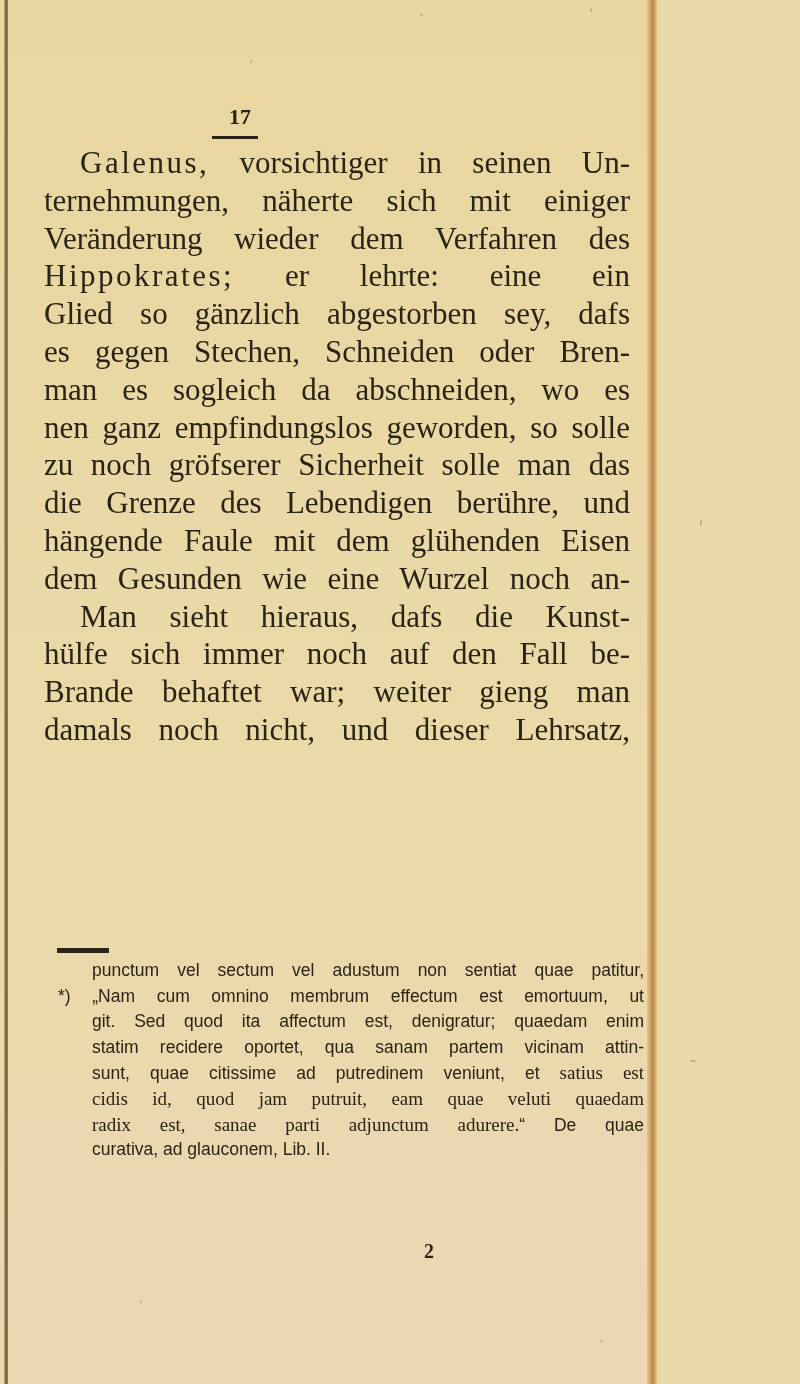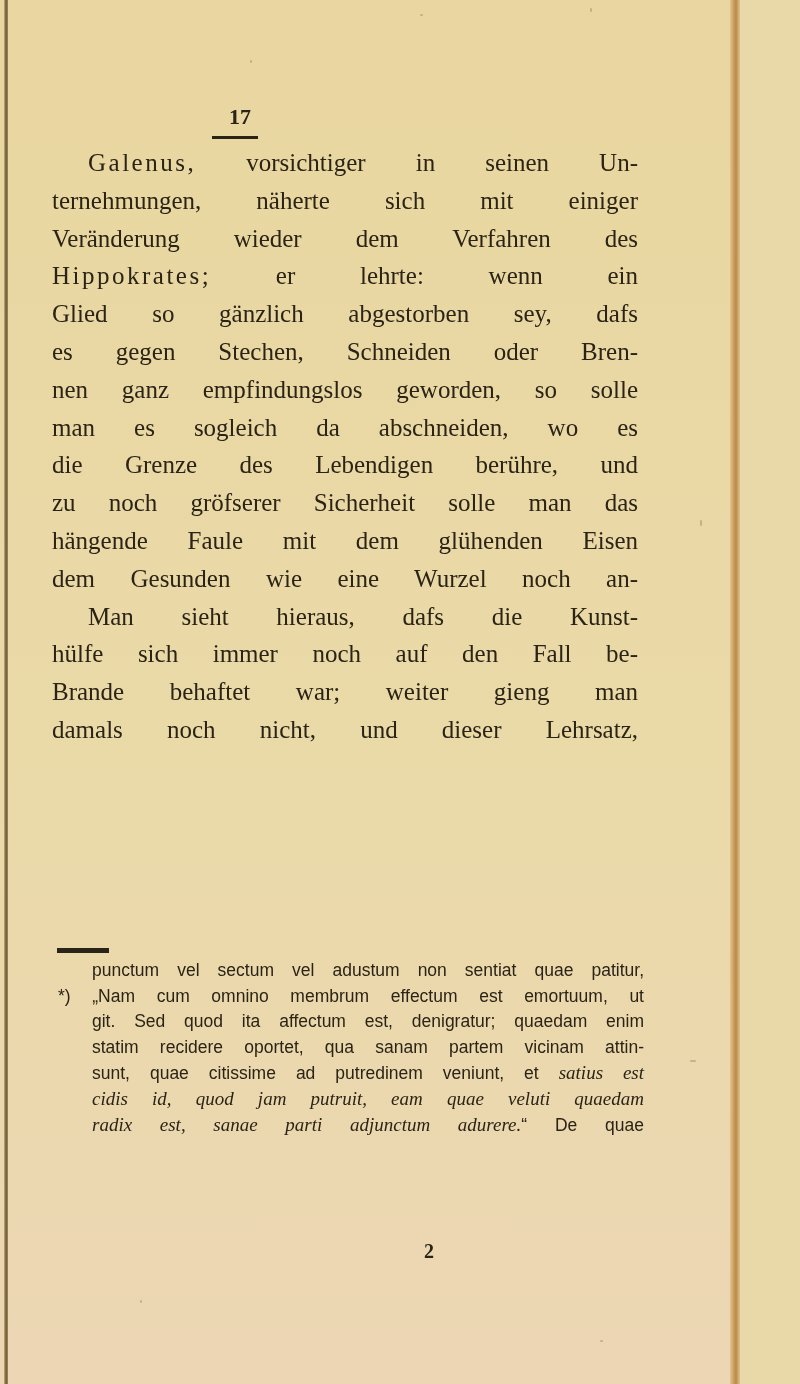--- a/index.html
+++ b/index.html
@@ -2,21 +2,21 @@
 <html><head>
 <meta charset="utf-8">
 <style>
   html, body { margin: 0; padding: 0; }
   body {
     width: 800px; height: 1384px; overflow: hidden;
     background: #e9d9a9;
     position: relative;
   }
   .page {
-    position: absolute; left: 0; top: 0; width: 740px; height: 1384px;
+    position: absolute; left: 0; top: 0; width: 657px; height: 1384px;
     background:
       linear-gradient(180deg, rgba(233,214,160,1) 0%, rgba(234,218,168,1) 55%, rgba(236,214,180,1) 100%);
     box-sizing: border-box;
   }
   .edge-left {
     position: absolute; left: 4px; top: 0; width: 4px; height: 1384px;
     background: linear-gradient(90deg, #c9b07a, #6b5a3a, #a08a5a);
   }
   .edge-right {
     position: absolute; right: 0; top: 0; width: 10px; height: 1384px;
@@ -26,22 +26,22 @@
 
   .pagenum {
     position: absolute; left: 214px; top: 104px; width: 52px; text-align: center;
     font-family: "Liberation Serif", serif; font-weight: bold; font-size: 22px; color: #2a2418;
   }
   .pagenum-rule {
     position: absolute; left: 212px; top: 136px; width: 46px; height: 3px; background: #2a2418;
   }
 
   .body-text {
-    position: absolute; left: 52px; top: 144px; width: 586px;
-    font-family: "Liberation Serif", serif; font-size: 25px; color: #2b2416;
+    position: absolute; left: 44px; top: 144px; width: 586px;
+    font-family: "Liberation Serif", serif; font-size: 31px; color: #2b2416;
   }
   .line {
     height: 37.8px; line-height: 37.8px; white-space: nowrap;
     text-align: justify; text-align-last: justify;
   }
   .line.last { text-align-last: left; }
   .line.indent { padding-left: 36px; }
   .spaced { letter-spacing: 2.5px; }
 
   .fn-rule {
@@ -50,21 +50,21 @@
   .footnote {
     position: absolute; left: 58px; top: 958px; width: 586px;
     font-family: "Liberation Sans", sans-serif; font-size: 17.5px; color: #2b2416;
   }
   .footnote .fline {
     height: 25.6px; line-height: 25.6px; white-space: nowrap;
     text-align: justify; text-align-last: justify; padding-left: 34px;
   }
   .footnote .fline.first { padding-left: 0; }
   .footnote .fline.last { text-align-last: left; }
-  .it { font-family: "Liberation Serif", serif; font-style: italic; font-size: 19px; }
+  .it { font-family: "Liberation Serif", serif; font-size: 19px; }
 
   .signature {
     position: absolute; left: 424px; top: 1240px;
     font-family: "Liberation Serif", serif; font-weight: bold; font-size: 20px; color: #2a2418;
   }
 </style>
 </head>
 <body>
 
 <div class="page">
@@ -79,41 +79,42 @@
   <div class="speck" style="left:140px;top:1300px;width:2px;height:3px"></div>
   <div class="speck" style="left:600px;top:1340px;width:3px;height:2px"></div>
 
   <div class="pagenum">17</div>
   <div class="pagenum-rule"></div>
 
   <div class="body-text">
     <div class="line indent"><span class="spaced">Galenus,</span><span> vorsichtiger in seinen Un-</span></div>
     <div class="line">ternehmungen, näherte sich mit einiger</div>
     <div class="line">Veränderung wieder dem Verfahren des</div>
-    <div class="line"><span class="spaced">Hippokrates;</span><span> er lehrte: wenn ein</span></div>
+    <div class="line"><span class="spaced">Hippokrates;</span><span> er lehrte: eine ein</span></div>
     <div class="line">Glied so gänzlich abgestorben sey, dafs</div>
     <div class="line">es gegen Stechen, Schneiden oder Bren-</div>
+    <div class="line">man es sogleich da abschneiden, wo es</div>
     <div class="line">nen ganz empfindungslos geworden, so solle</div>
-    <div class="line">man es sogleich da abschneiden, wo es</div>
+    <div class="line">zu noch gröfserer Sicherheit solle man das</div>
     <div class="line">die Grenze des Lebendigen berühre, und</div>
-    <div class="line">zu noch gröfserer Sicherheit solle man das</div>
     <div class="line">hängende Faule mit dem glühenden Eisen</div>
     <div class="line">dem Gesunden wie eine Wurzel noch an-</div>
     <div class="line indent">Man sieht hieraus, dafs die Kunst-</div>
     <div class="line">hülfe sich immer noch auf den Fall be-</div>
     <div class="line">Brande behaftet war; weiter gieng man</div>
     <div class="line">damals noch nicht, und dieser Lehrsatz,</div>
   </div>
 
   <div class="fn-rule"></div>
 
   <div class="footnote">
     <div class="fline">punctum vel sectum vel adustum non sentiat quae patitur,</div>
     <div class="fline first"><span>*)</span> <span>„Nam cum omnino membrum effectum est emortuum, ut</span></div>
     <div class="fline">git.  Sed quod ita affectum est, denigratur; quaedam enim</div>
     <div class="fline">statim recidere oportet, qua sanam partem vicinam attin-</div>
     <div class="fline"><span>sunt, quae citissime ad putredinem veniunt, et </span><span class="it">satius est</span></div>
     <div class="fline it">cidis id, quod jam putruit, eam quae veluti quaedam</div>
     <div class="fline"><span class="it">radix est, sanae parti adjunctum adurere.</span><span>“ De quae</span></div>
+    <div class="fline last">curativa, ad glauconem, Lib. II.</div>
   </div>
 
   <div class="signature">2</div>
 </div>
 
 </body></html>

